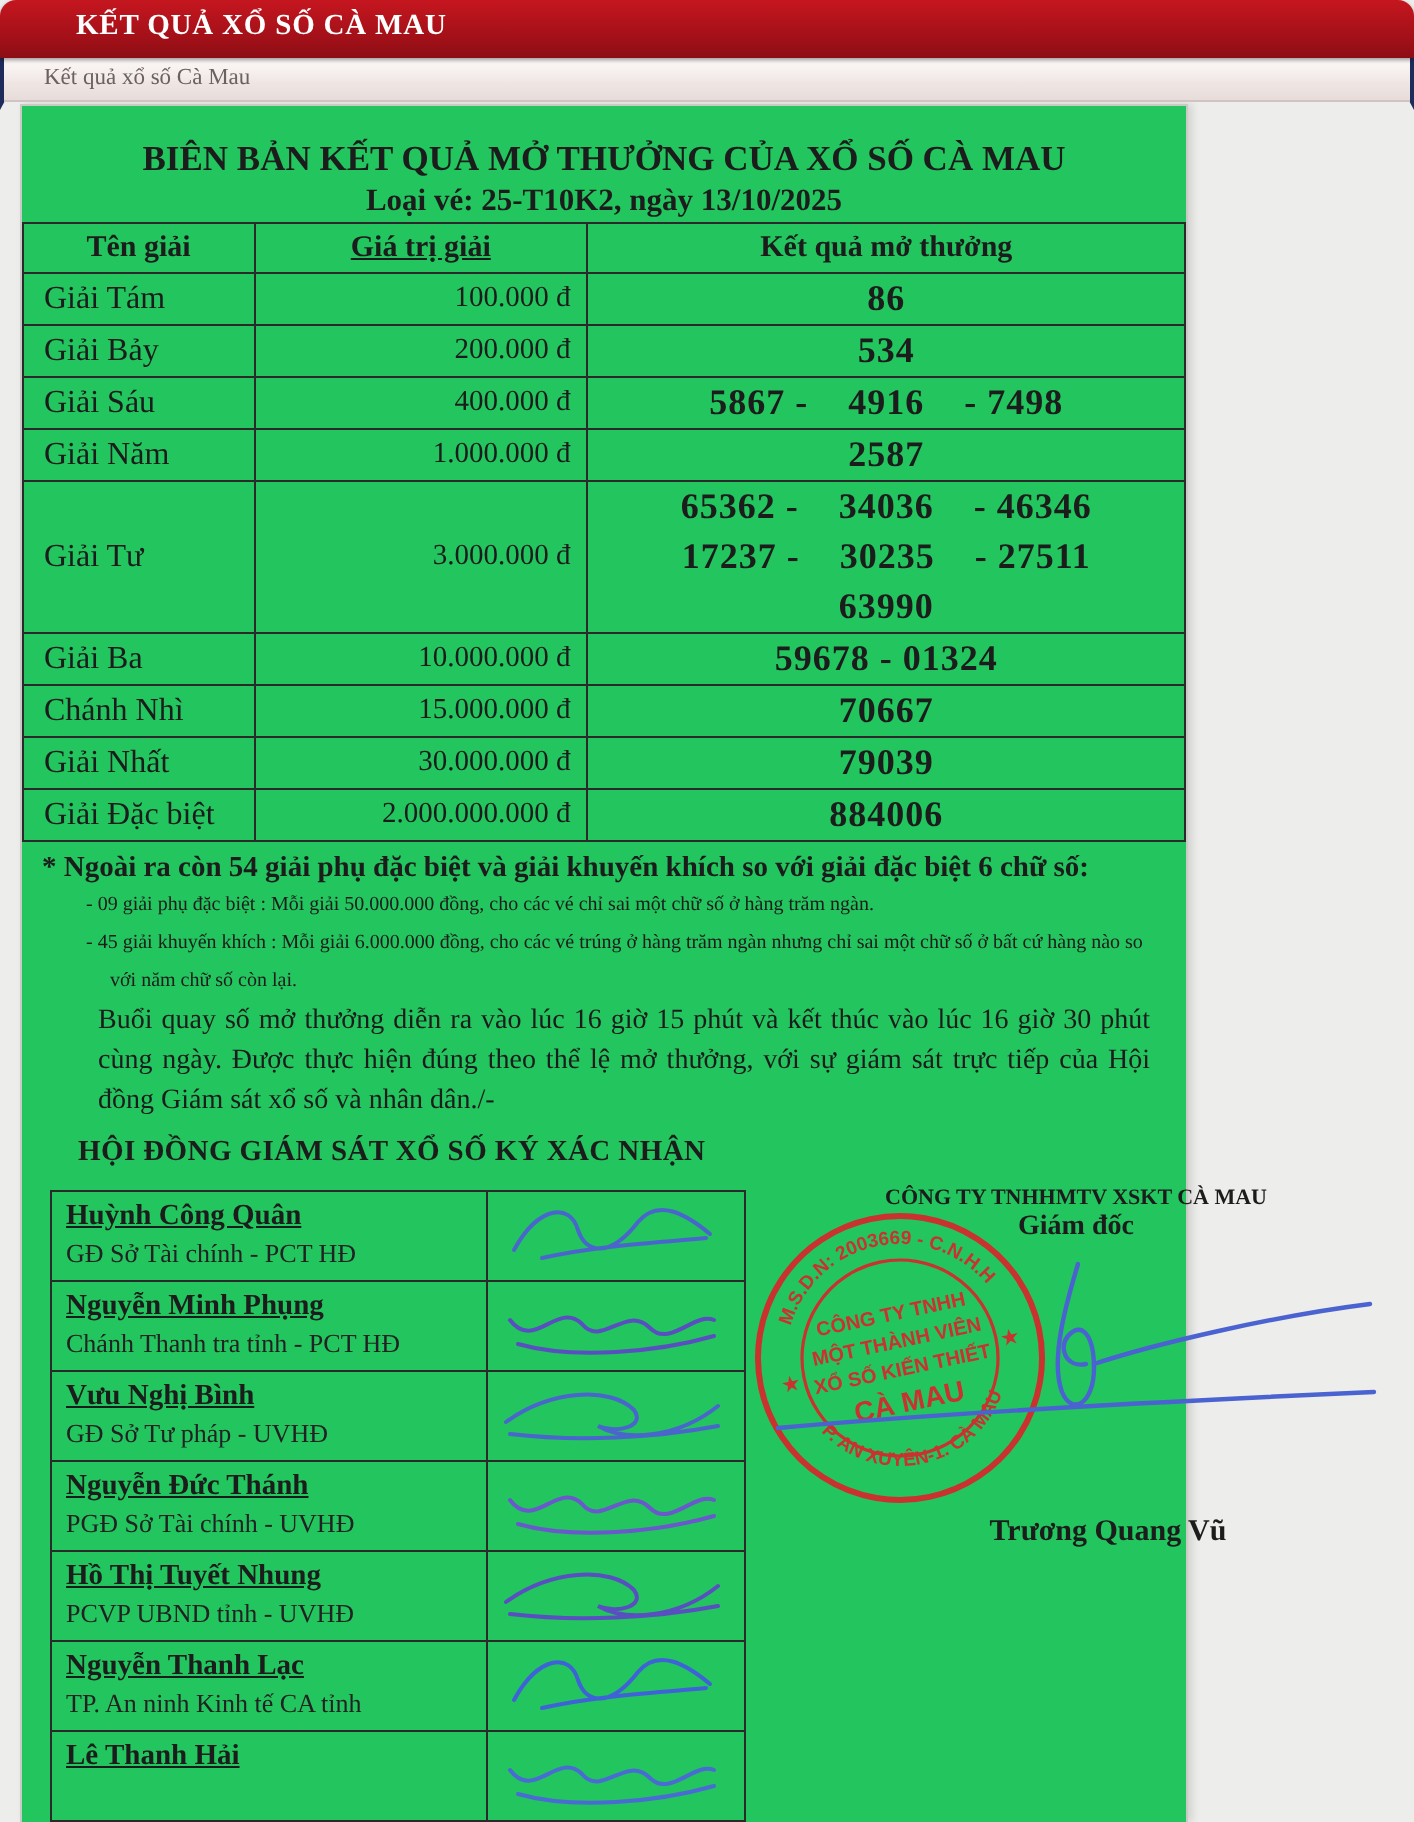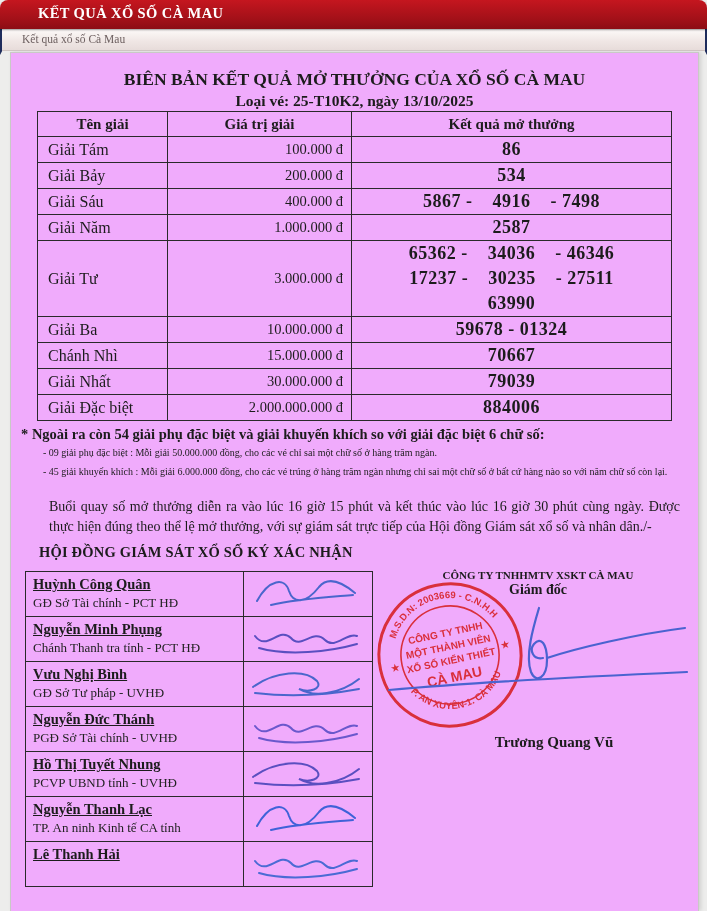--- a/index.html
+++ b/index.html
@@ -14,38 +14,38 @@
     font-weight:bold; font-size:14.5px; letter-spacing:.4px; }
   .crumbbar { position:absolute; top:29px; left:2px; width:703px; height:22px;
     background:linear-gradient(#fdfaf9,#efe6e4 60%,#e7dcda);
     border-bottom:1px solid #cfc4c2; z-index:4; }
   .crumb-label { position:absolute; left:20px; top:4px; font-size:11.5px; color:#6d6060; }
   .corner { position:absolute; width:0; height:0; z-index:3; }
   .corner.left  { top:29px; left:0;  border-top:26px solid #1e2c5c; border-right:14px solid transparent; }
   .corner.right { top:29px; right:0; border-top:26px solid #1e2c5c; border-left:14px solid transparent; }
 
   
-  .paper { position:absolute; top:52px; left:10px; width:689px; height:859px;
-    background:#f0abfc; border:1px solid #c9c9c6; border-bottom:none;
+  .paper { position:absolute; top:52px; left:10px; width:584px; height:859px;
+    background:#22c55e; border:1px solid #c9c9c6; border-bottom:none;
     box-shadow:2px 0 4px rgba(0,0,0,.12); }
   .doc-title { text-align:center; margin-top:16px; font-weight:bold; font-size:17.5px; }
   .doc-subtitle { text-align:center; font-weight:bold; font-size:15.5px; margin-top:2px; }
 
   
   table.prize { border-collapse:collapse; margin:1px auto 0 auto; }
   table.prize, table.prize td, table.prize th { border:1.6px solid #2a2a2a; }
   table.prize th { font-size:15px; font-weight:bold; height:25px; }
-  th.c1 { width:130px; } th.c2 { width:184px; } th.c3 { width:320px; }
+  th.c1 { width:130px; } th.c2 { width:184px;text-decoration:underline; } th.c3 { width:320px; }
   td.name { font-size:16px; padding-left:10px; height:25px; }
   td.value { font-size:14.5px; text-align:right; padding-right:8px; }
   td.result { text-align:center; font-weight:bold; font-size:18px; }
   .result-line { white-space:pre; line-height:25px; letter-spacing:.5px; }
 
   
-  .notes { margin:5px 16px 16px 10px; }
+  .notes { margin:5px 16px 1px 10px; }
   .note-title { font-weight:bold; font-size:14.5px; }
   .note-item { font-size:10px; padding-left:34px; text-indent:-12px; line-height:19px; }
   .paragraph { margin:1px 18px 0 38px; font-size:14px; line-height:20px; text-align:justify; }
   .committee-heading { margin:7px 0 0 28px; font-weight:bold; font-size:14.5px; letter-spacing:.2px; }
 
   
   .bottom { position:relative; height:372px; margin-top:5px; }
   table.committee { border-collapse:collapse; position:absolute; left:14px; top:5px; }
   table.committee, table.committee td { border:1.6px solid #2a2a2a; }
   td.member { width:218px; height:45px; padding:2px 4px 0 7px; vertical-align:top; }

